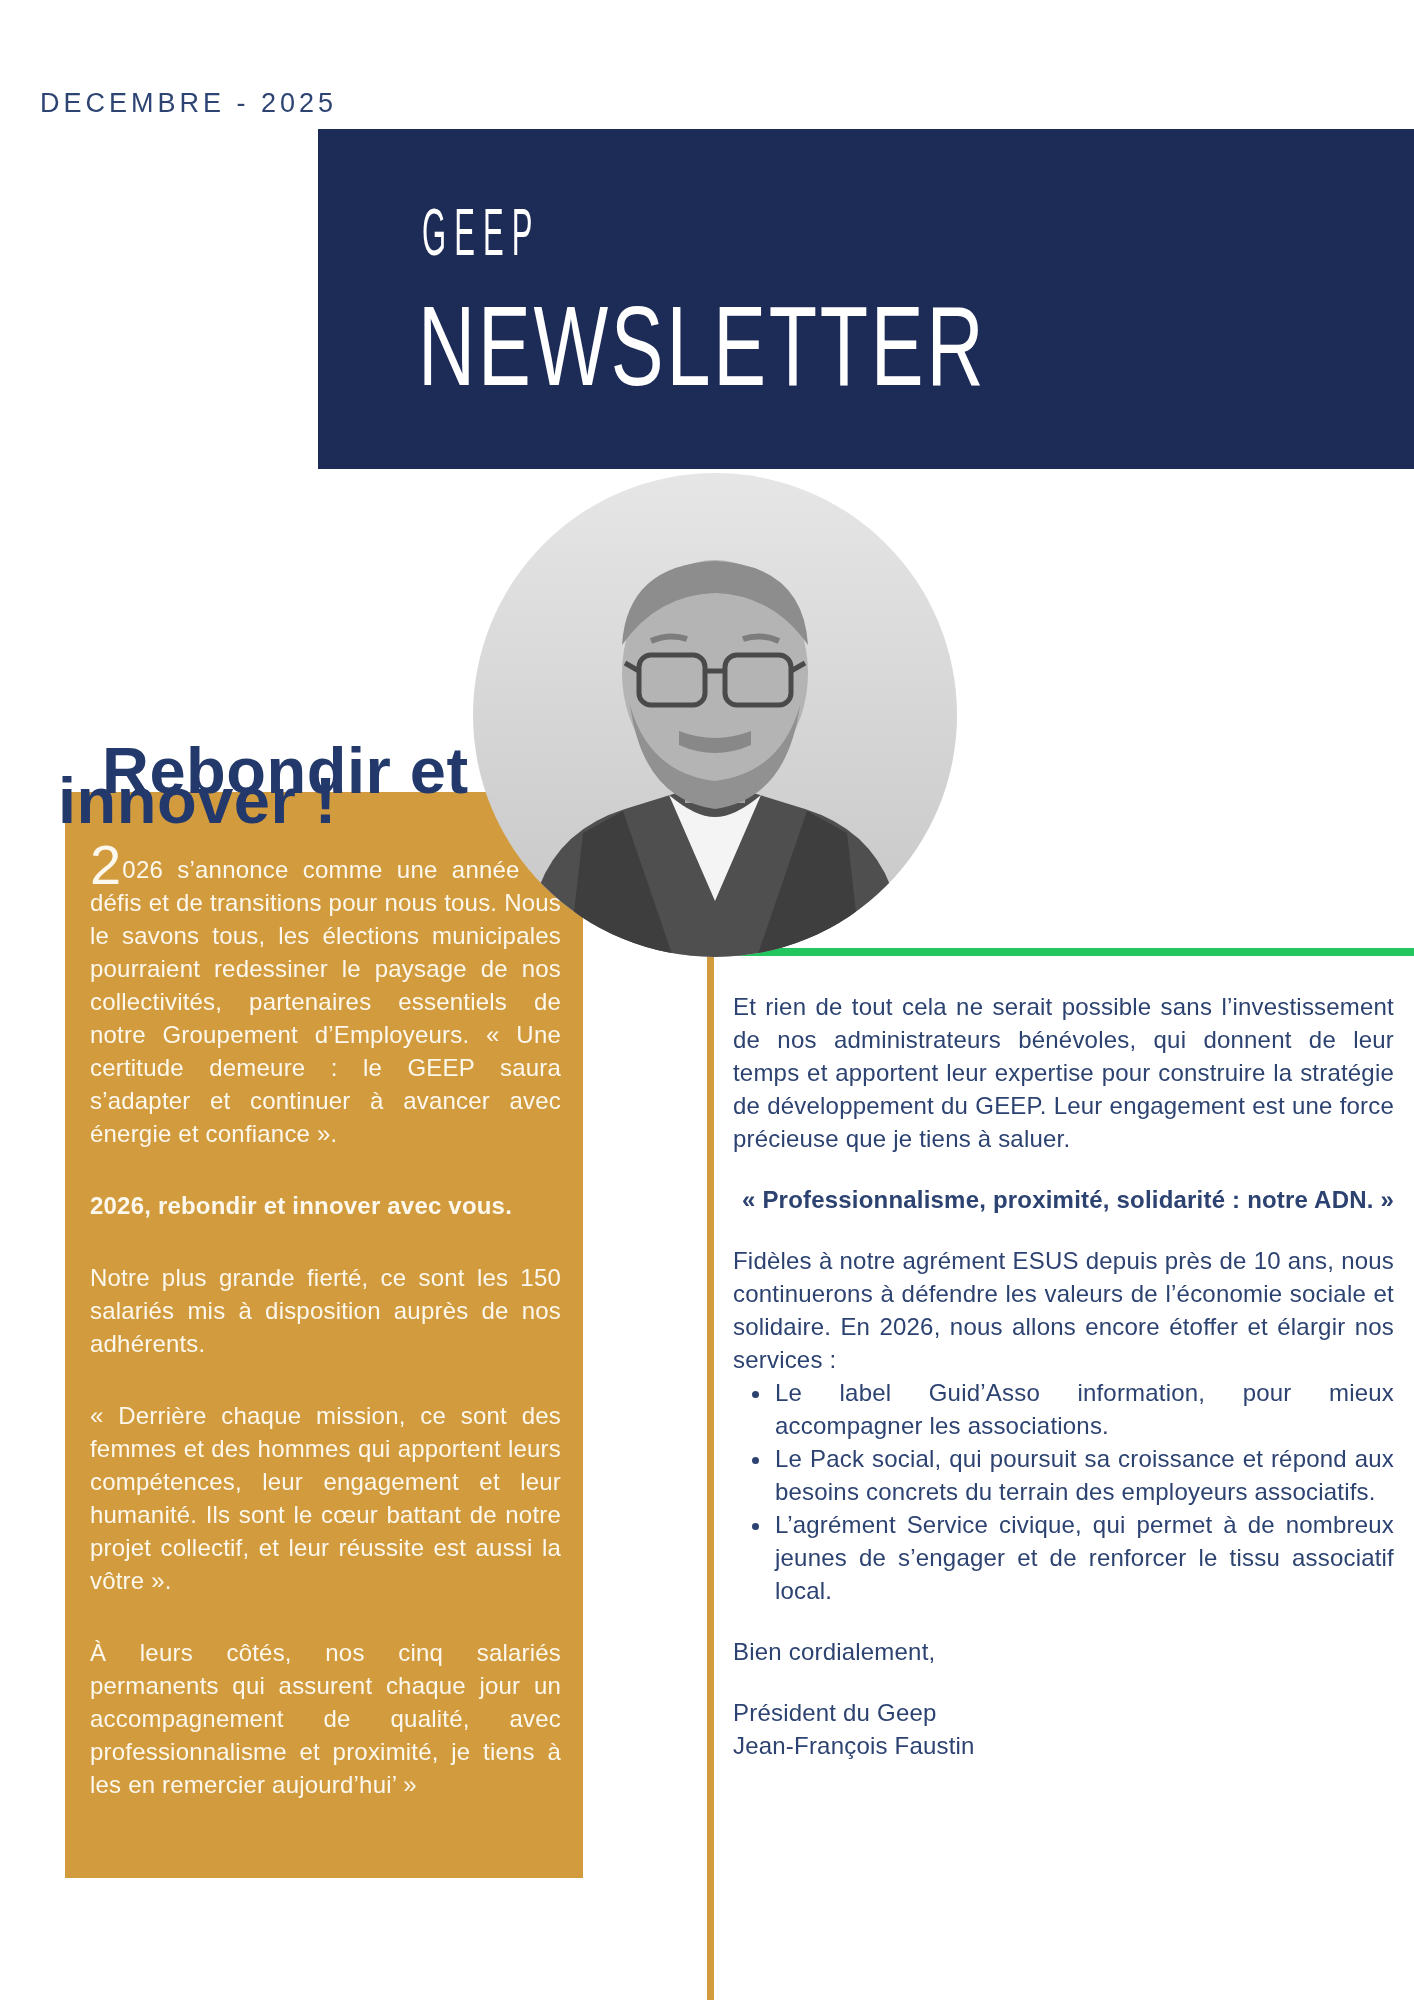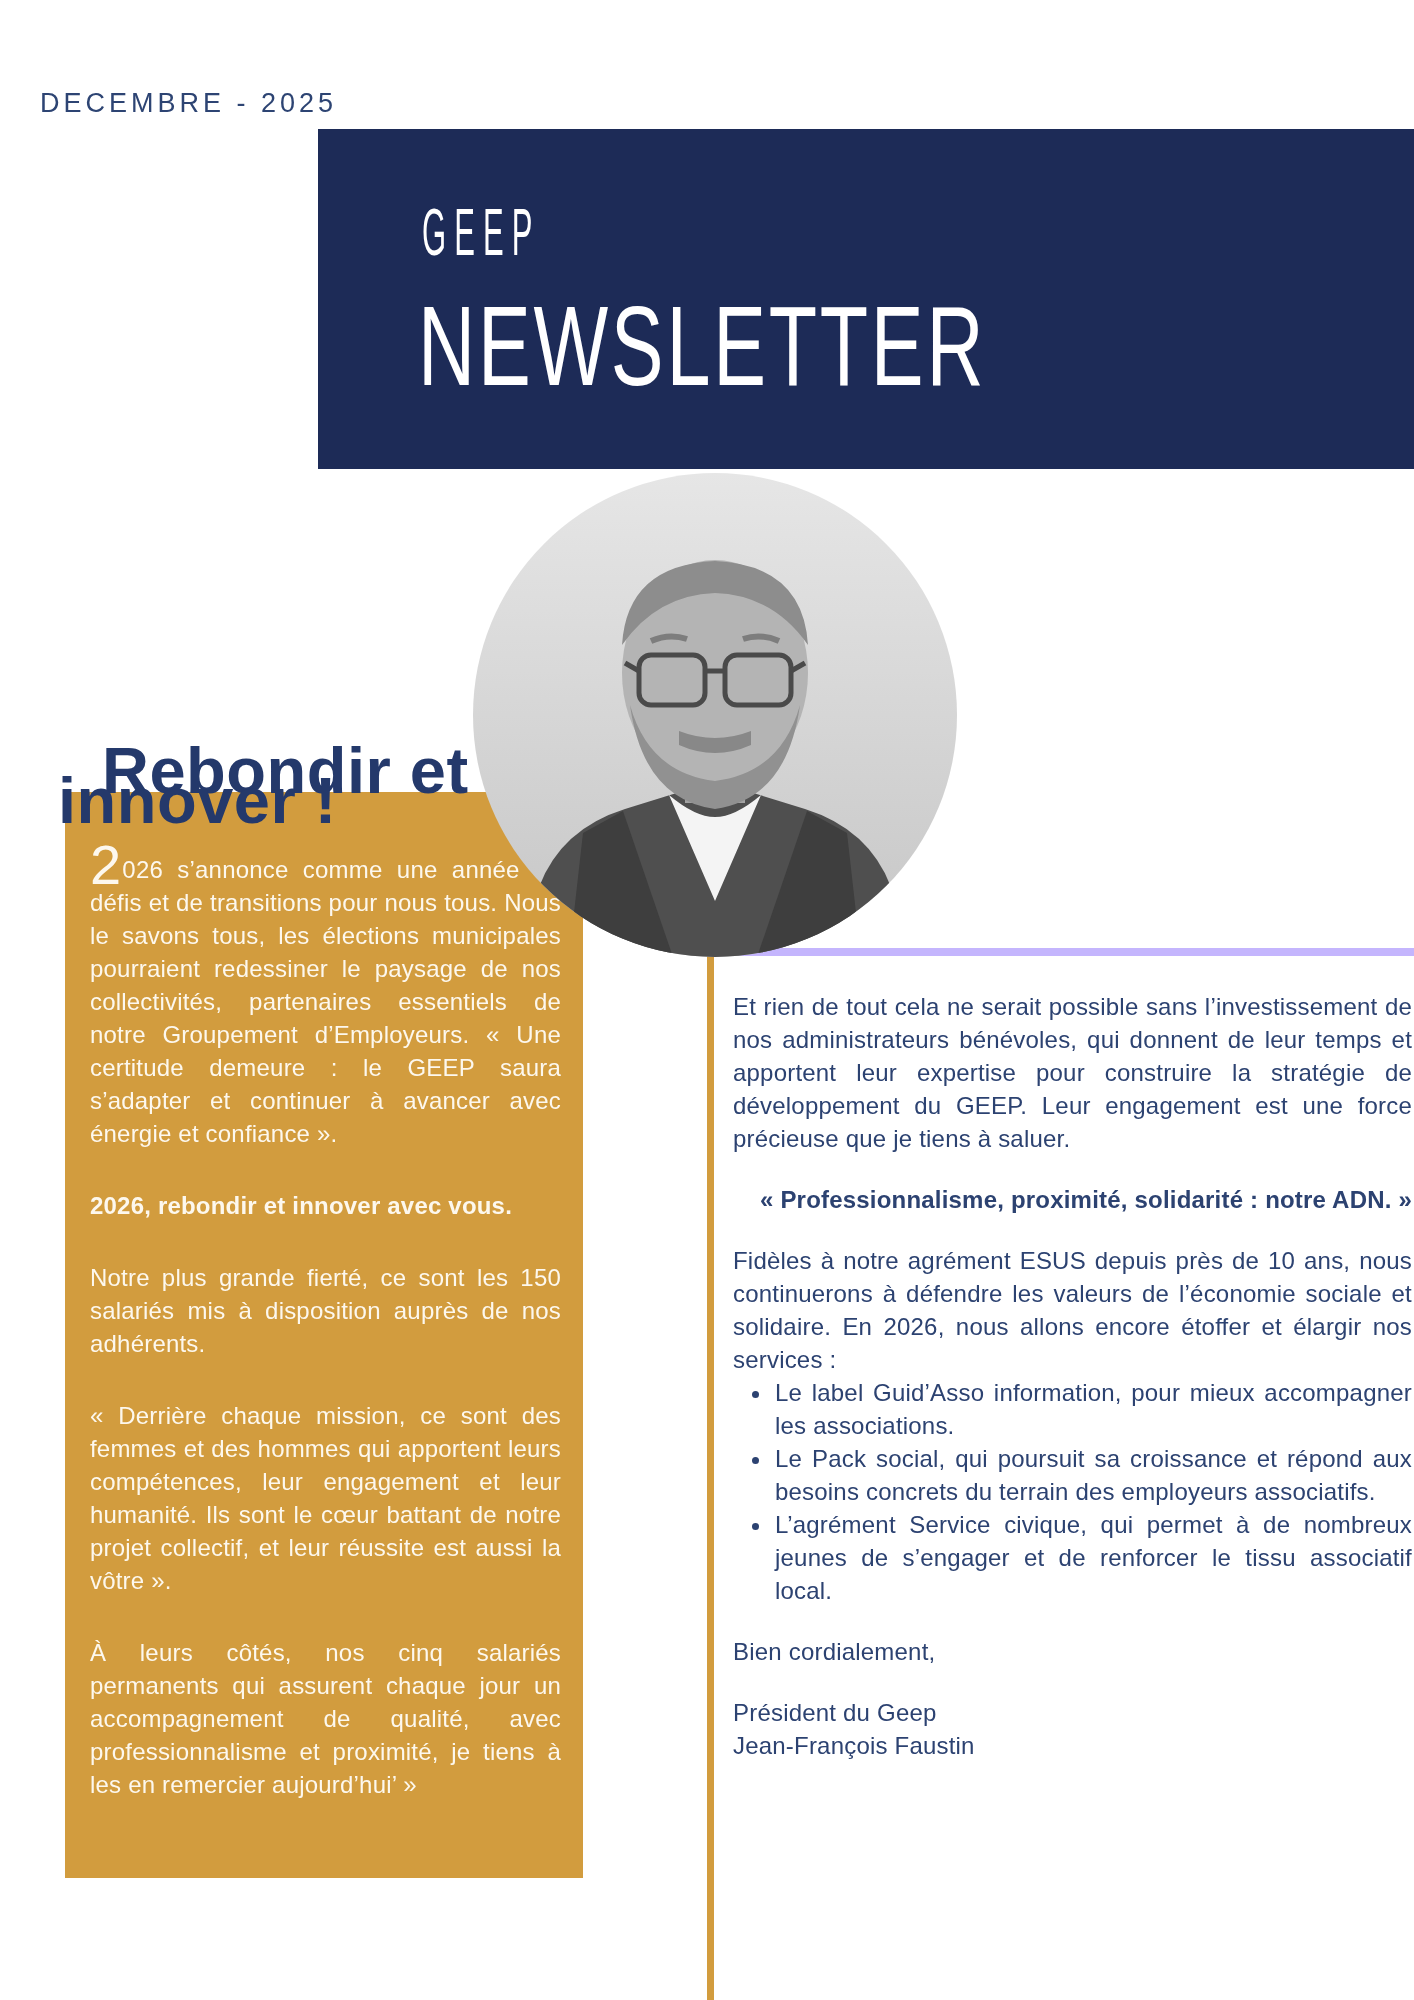--- a/index.html
+++ b/index.html
@@ -44,22 +44,22 @@
     font-size:56px; line-height:20px; font-weight:400;
     display:inline-block; transform:translateY(6px); margin-right:1px;
   }
   .portrait {
     position:absolute; left:473px; top:473px; width:484px; height:484px;
     z-index:3;
   }
   .right-panel {
     position:absolute; left:707px; top:948px; width:707px; height:1052px;
     box-sizing:border-box; z-index:2;
-    border-top:8px solid #c4b5fd; border-left:7px solid #d29c3e;
-    padding:34px 2px 0 19px;
+    border-top:8px solid #22c55e; border-left:7px solid #d29c3e;
+    padding:34px 20px 0 19px;
     color:#2c4271; font-size:24px; line-height:33px;
     text-align:justify; letter-spacing:0.2px;
   }
   .right-panel p { margin:0; }
   .right-panel p + p, .right-panel ul + p { margin-top:28px; }
   .quote { font-weight:bold; text-align:right; }
   .services { margin:0; padding:0 0 0 40px; }
   .services li { margin:0; padding-left:2px; }
   .services li::marker { color:#2c4271; }
   .signature { margin-top:28px; }

